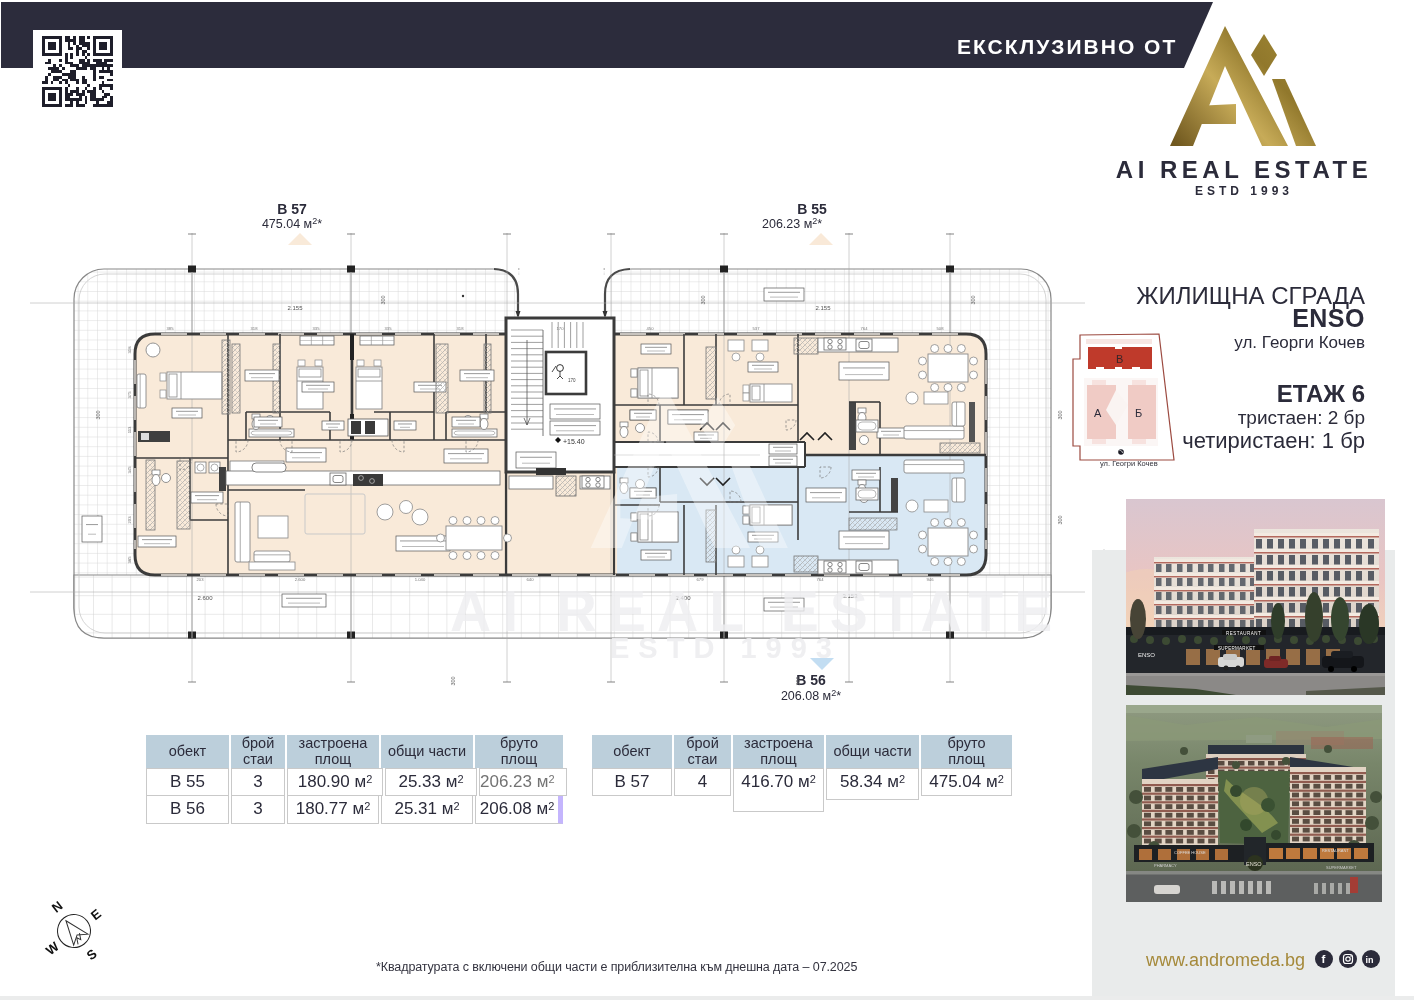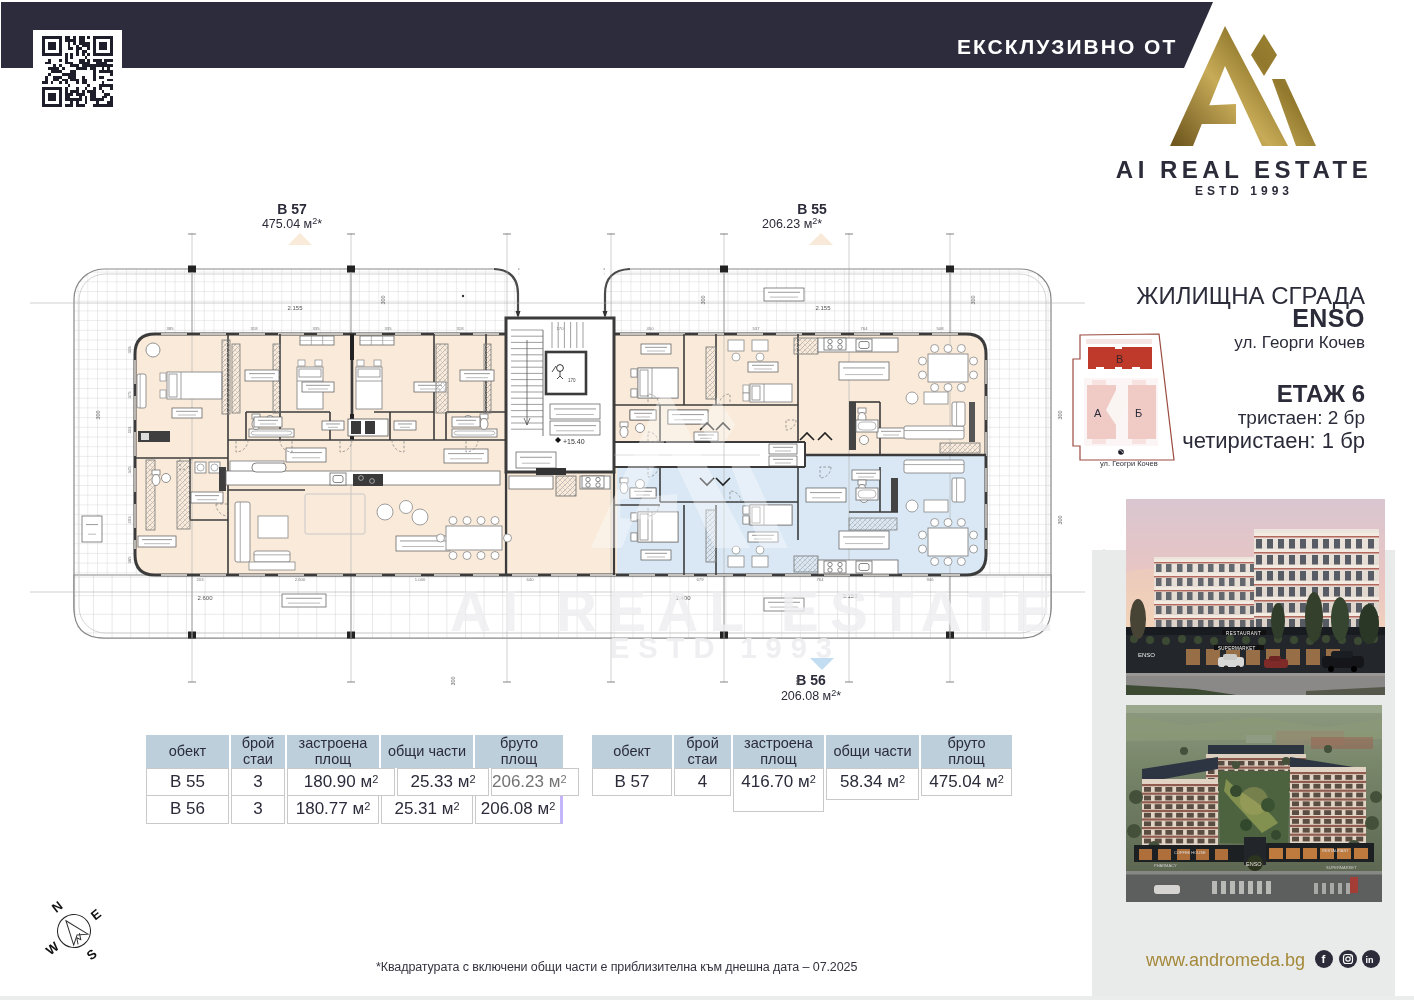--- a/index.html
+++ b/index.html
@@ -765,30 +765,30 @@
     <div style="display:flex;gap:2px">
       <div style="width:83px;height:33px;background:#bccfdb;color:#2b2b3a;font-size:14.5px;display:flex;align-items:center;justify-content:center;text-align:center;line-height:1.1">обект</div>
       <div style="width:54px;height:33px;background:#bccfdb;color:#2b2b3a;font-size:14.5px;display:flex;align-items:center;justify-content:center;text-align:center;line-height:1.1">брой<br>стаи</div>
       <div style="width:92px;height:33px;background:#bccfdb;color:#2b2b3a;font-size:14.5px;display:flex;align-items:center;justify-content:center;text-align:center;line-height:1.1">застроена<br>площ</div>
       <div style="width:92px;height:33px;background:#bccfdb;color:#2b2b3a;font-size:14.5px;display:flex;align-items:center;justify-content:center;text-align:center;line-height:1.1">общи части</div>
       <div style="width:88px;height:33px;background:#bccfdb;color:#2b2b3a;font-size:14.5px;display:flex;align-items:center;justify-content:center;text-align:center;line-height:1.1">бруто<br>площ</div>
     </div>
     <div style="display:flex;gap:2px">
       <div style="width:83px;height:28px;background:#fff;border-top:1px solid #c9c9c9;border-bottom:1px solid #c9c9c9;border-left:1px solid #c9c9c9;border-right:1px solid #c9c9c9;color:#2b2b3a;font-size:17px;text-align:center;line-height:26px;box-sizing:border-box">В 55</div>
       <div style="width:54px;height:28px;background:#fff;border-top:1px solid #c9c9c9;border-bottom:1px solid #c9c9c9;border-left:1px solid #c9c9c9;border-right:1px solid #c9c9c9;color:#2b2b3a;font-size:17px;text-align:center;line-height:26px;box-sizing:border-box">3</div>
-      <div style="width:108px;height:28px;background:#fff;border-top:1px solid #c9c9c9;border-bottom:1px solid #c9c9c9;border-left:1px solid #c9c9c9;border-right:1px solid #c9c9c9;color:#2b2b3a;font-size:17px;text-align:center;line-height:26px;box-sizing:border-box">180.90 м<sup style="font-size:11px">2</sup></div>
+      <div style="width:96px;height:28px;background:#fff;border-top:1px solid #c9c9c9;border-bottom:1px solid #c9c9c9;border-left:1px solid #c9c9c9;border-right:1px solid #c9c9c9;color:#2b2b3a;font-size:17px;text-align:center;line-height:26px;box-sizing:border-box">180.90 м<sup style="font-size:11px">2</sup></div>
       <div style="width:92px;height:28px;background:#fff;border-top:1px solid #c9c9c9;border-bottom:1px solid #c9c9c9;border-left:1px solid #c9c9c9;border-right:1px solid #c9c9c9;color:#2b2b3a;font-size:17px;text-align:center;line-height:26px;box-sizing:border-box">25.33 м<sup style="font-size:11px">2</sup></div>
       <div style="width:88px;height:28px;background:#fff;border-top:1px solid #c9c9c9;border-bottom:1px solid #c9c9c9;border-left:1px solid #c9c9c9;border-right:1px solid #c9c9c9;color:#737373;font-size:17px;text-align:left;line-height:26px;box-sizing:border-box">206.23 м<sup style="font-size:11px">2</sup></div>
     </div>
     <div style="display:flex;gap:2px">
       <div style="width:83px;height:28px;background:#fff;border-bottom:1px solid #c9c9c9;border-left:1px solid #c9c9c9;border-right:1px solid #c9c9c9;color:#2b2b3a;font-size:17px;text-align:center;line-height:26px;box-sizing:border-box">В 56</div>
       <div style="width:54px;height:28px;background:#fff;border-bottom:1px solid #c9c9c9;border-left:1px solid #c9c9c9;border-right:1px solid #c9c9c9;color:#2b2b3a;font-size:17px;text-align:center;line-height:26px;box-sizing:border-box">3</div>
       <div style="width:92px;height:28px;background:#fff;border-bottom:1px solid #c9c9c9;border-left:1px solid #c9c9c9;border-right:1px solid #c9c9c9;color:#2b2b3a;font-size:17px;text-align:center;line-height:26px;box-sizing:border-box">180.77 м<sup style="font-size:11px">2</sup></div>
       <div style="width:92px;height:28px;background:#fff;border-bottom:1px solid #c9c9c9;border-left:1px solid #c9c9c9;border-right:1px solid #c9c9c9;color:#2b2b3a;font-size:17px;text-align:center;line-height:26px;box-sizing:border-box">25.31 м<sup style="font-size:11px">2</sup></div>
-      <div style="width:88px;height:28px;background:#fff;border-bottom:1px solid #c9c9c9;border-left:1px solid #c9c9c9;border-right:3px solid #c4b5fd;color:#2b2b3a;font-size:17px;text-align:center;line-height:26px;box-sizing:border-box">206.08 м<sup style="font-size:11px">2</sup></div>
+      <div style="width:88px;height:28px;background:#fff;border-bottom:1px solid #c9c9c9;border-left:1px solid #c9c9c9;border-right:5px solid #c4b5fd;color:#2b2b3a;font-size:17px;text-align:center;line-height:26px;box-sizing:border-box">206.08 м<sup style="font-size:11px">2</sup></div>
     </div>
   </div>
 
 <div class="abs" id="tableR" style="left:592px;top:735px">
     <div style="display:flex;gap:2px">
       <div style="width:80px;height:33px;background:#bccfdb;color:#2b2b3a;font-size:14.5px;display:flex;align-items:center;justify-content:center;text-align:center;line-height:1.1">обект</div>
       <div style="width:57px;height:33px;background:#bccfdb;color:#2b2b3a;font-size:14.5px;display:flex;align-items:center;justify-content:center;text-align:center;line-height:1.1">брой<br>стаи</div>
       <div style="width:91px;height:33px;background:#bccfdb;color:#2b2b3a;font-size:14.5px;display:flex;align-items:center;justify-content:center;text-align:center;line-height:1.1">застроена<br>площ</div>
       <div style="width:93px;height:33px;background:#bccfdb;color:#2b2b3a;font-size:14.5px;display:flex;align-items:center;justify-content:center;text-align:center;line-height:1.1">общи части</div>
       <div style="width:91px;height:33px;background:#bccfdb;color:#2b2b3a;font-size:14.5px;display:flex;align-items:center;justify-content:center;text-align:center;line-height:1.1">бруто<br>площ</div>

